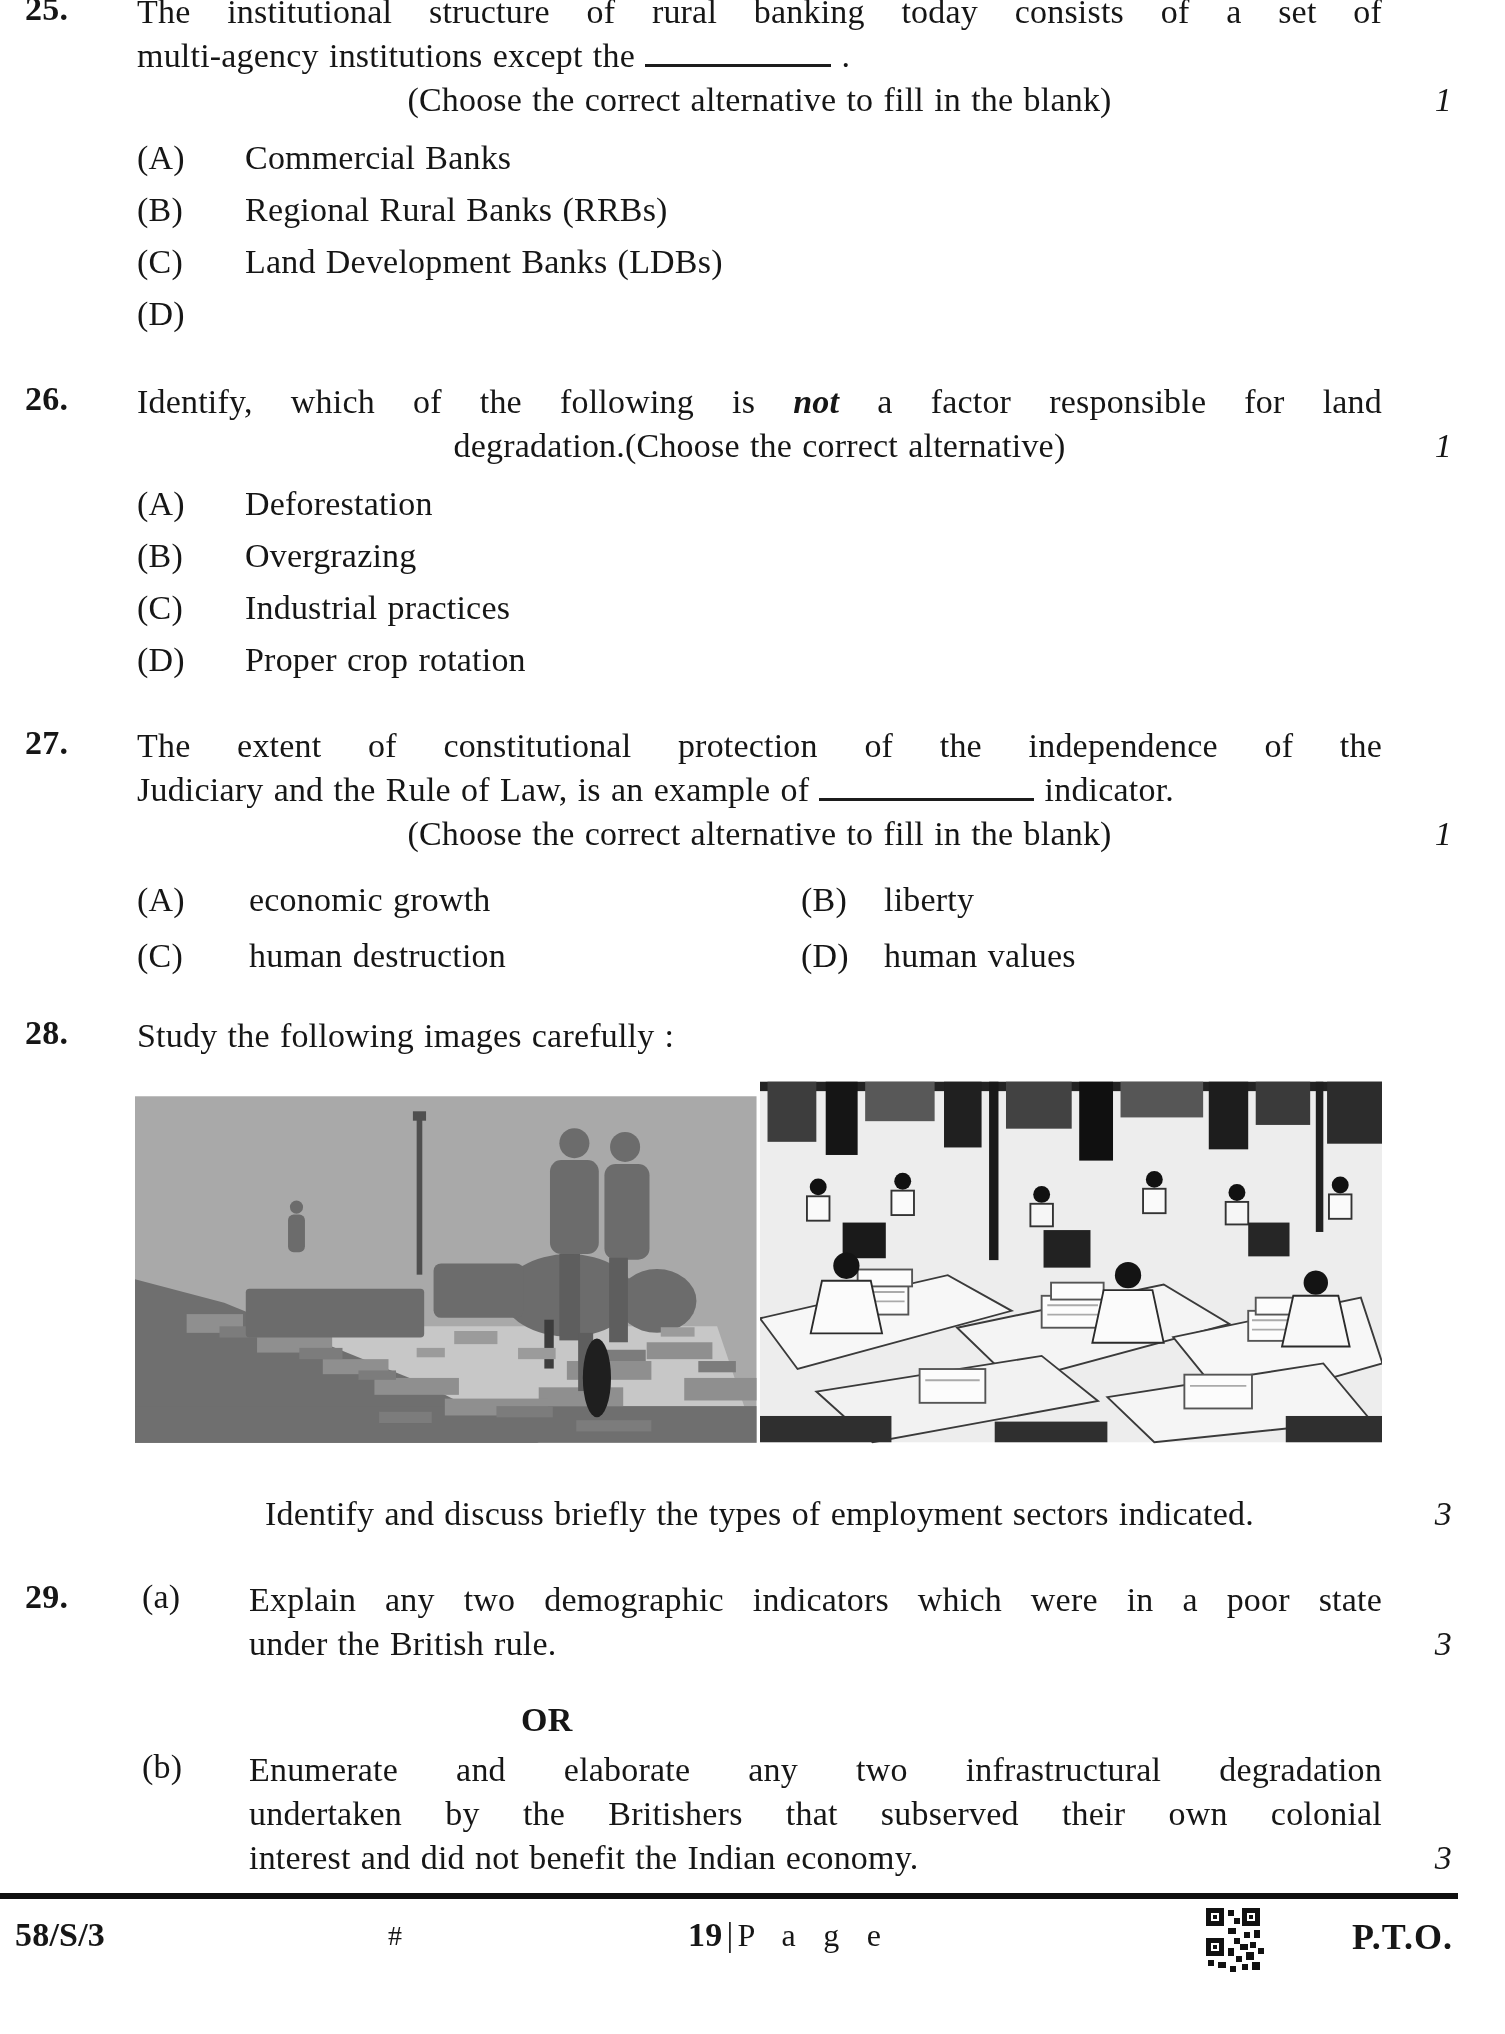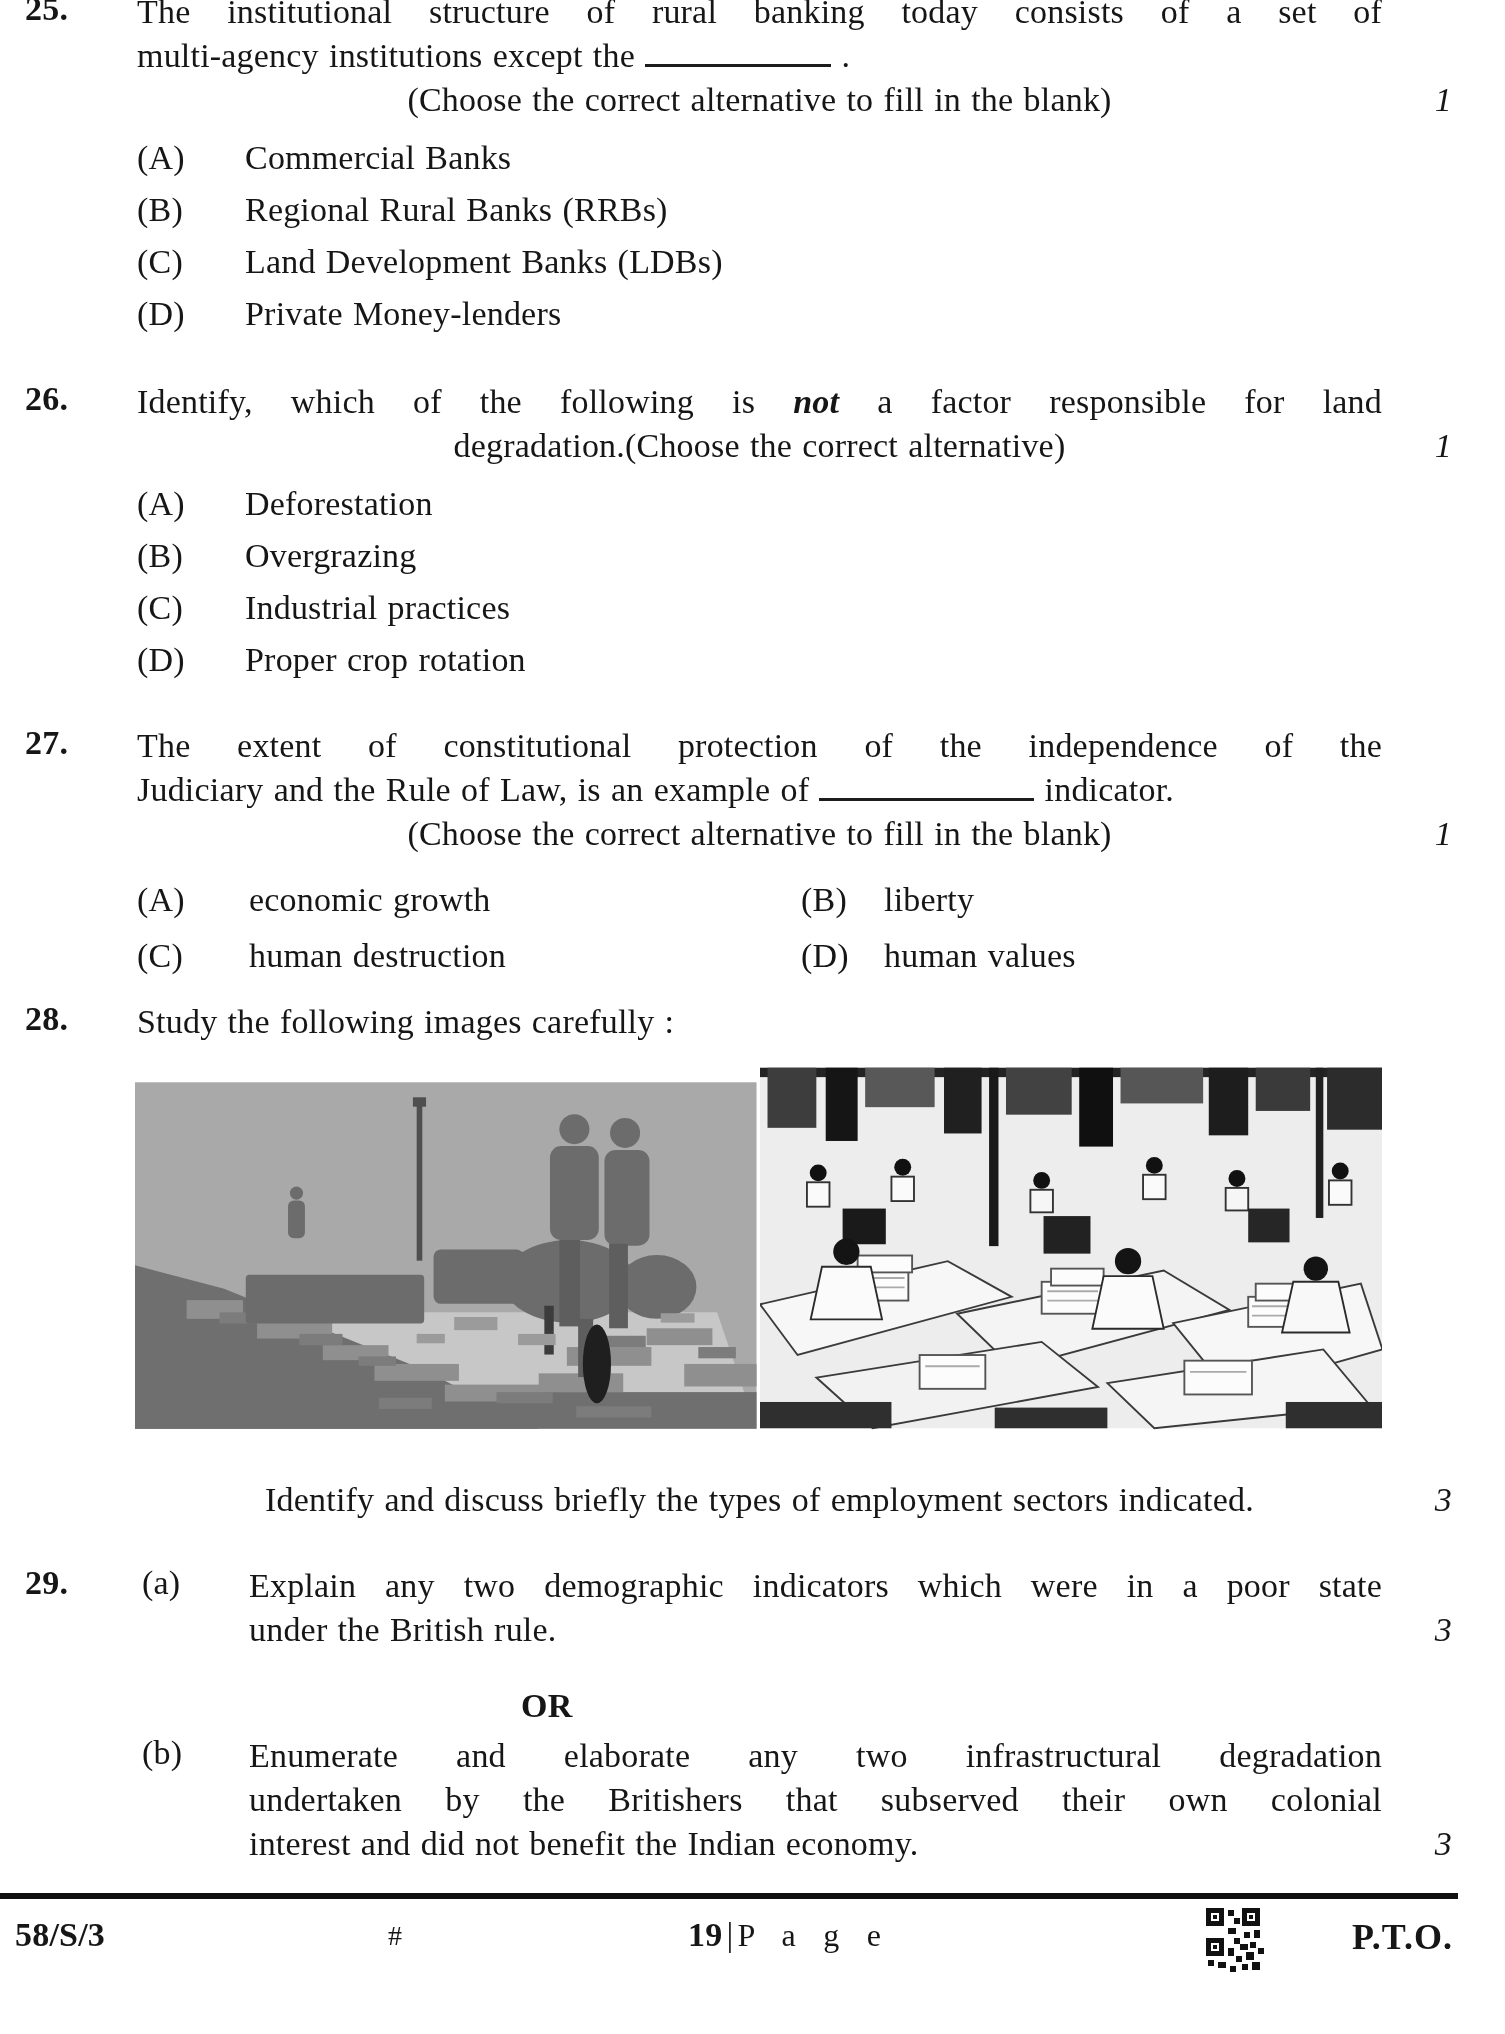--- a/index.html
+++ b/index.html
@@ -22,21 +22,21 @@
   .opt{display:flex;line-height:44px;margin-top:8px;}
   .optlab{width:108px;flex:none;}
   .opt2{display:flex;line-height:44px;}
   .o2l1{width:112px;flex:none;}
   .o2t1{width:552px;flex:none;}
   .o2l2{width:83px;flex:none;}
   .mt-q26{margin-top:44px;}
   .mt-q27{margin-top:42px;}
   .mt-row2{margin-top:12px;}
   .mt-optgrid{margin-top:22px;}
-  .mt-q28{margin-top:22px;}
+  .mt-q28{margin-top:36px;}
   .imgrow{display:flex;align-items:flex-end;margin-left:-2px;margin-top:12px;}
   .imgrow svg{display:block;}
   .imggap{width:3px;flex:none;}
   .q28q{margin-top:38px;}
   .q29{position:relative;margin-left:112px;margin-top:42px;}
   .q29 .qnum{left:-224px;}
   .partlab{position:absolute;left:-107px;top:0;}
   .part{position:relative;}
   .orline{margin-top:32px;line-height:44px;font-weight:700;margin-left:272px;}
   .partb{margin-top:6px;}
@@ -77,21 +77,20 @@
         <div class="opt">
           <span class="optlab">(B)</span>
           <span>Regional Rural Banks (RRBs)</span>
         </div>
         <div class="opt">
           <span class="optlab">(C)</span>
           <span>Land Development Banks (LDBs)</span>
         </div>
         <div class="opt">
           <span class="optlab">(D)</span>
-          <span>Private Money-lenders</span>
         </div>
       </div>
     </div>
 
     <div class="q mt-q26">
       <span class="qnum">26.</span>
       <div class="ln just">
         <span>Identify, which of the following is</span>
         <span class="bi">not</span>
         <span>a factor responsible for land</span>

